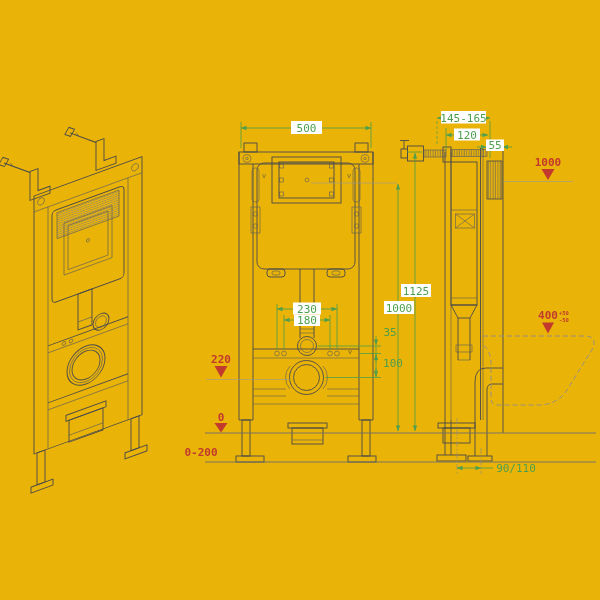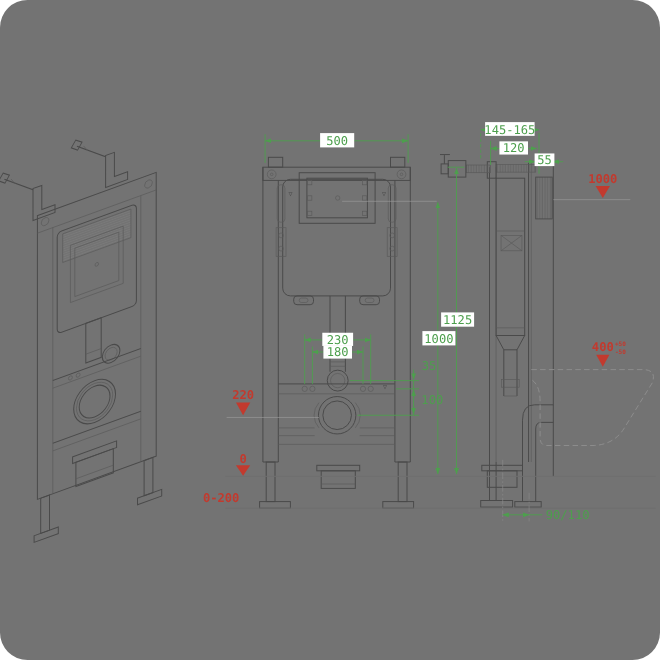--- a/index.html
+++ b/index.html
@@ -1,17 +1,17 @@
 <!DOCTYPE html>
 <html><head>
 <meta charset="utf-8">
 <style>
   html,body{margin:0;padding:0;background:#fff;}
-  #stage{position:relative;width:600px;height:600px;background:#737373;overflow:hidden;
-         font-family:"DejaVu Sans Mono", monospace;border-radius:25px;}
+  #stage{position:relative;width:600px;height:600px;background:#eab308;overflow:hidden;
+         font-family:"DejaVu Sans Mono", monospace;}
   svg{position:absolute;left:0;top:0;}
   .ln   {stroke:#4a4a4a;stroke-width:0.9;fill:none;}
   .lnt  {stroke:#5a5a5a;stroke-width:0.6;fill:none;}
   .ref  {stroke:#9a9a9a;stroke-width:0.6;fill:none;}
   .ctr  {stroke:#8a8a8a;stroke-width:0.6;fill:none;stroke-dasharray:6 2 1.5 2;}
   .dash {stroke:#8d8d8d;stroke-width:0.9;fill:none;stroke-dasharray:5 3;}
   .grn  {stroke:#4d9f4d;stroke-width:0.8;fill:none;}
   .grnd {stroke:#4d9f4d;stroke-width:0.7;fill:none;stroke-dasharray:3 2;}
   .dimtxt{font-size:11px;fill:#4d9f4d;text-anchor:middle;}
   .redtxt{font-size:11px;fill:#c23a2e;text-anchor:middle;font-weight:bold;}

